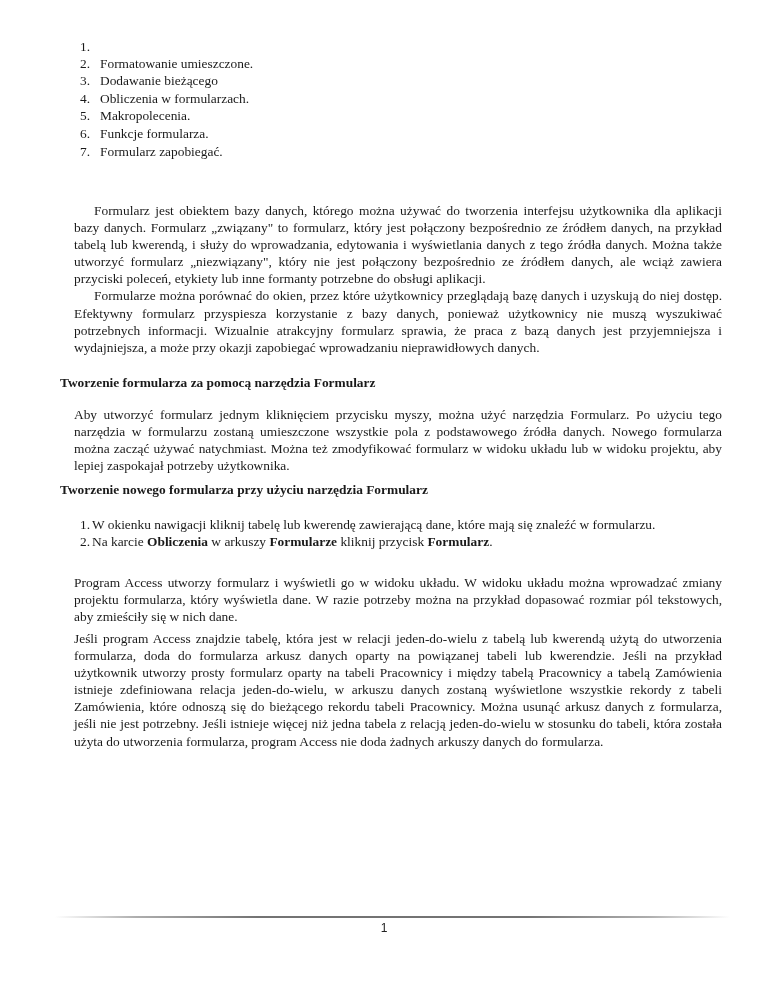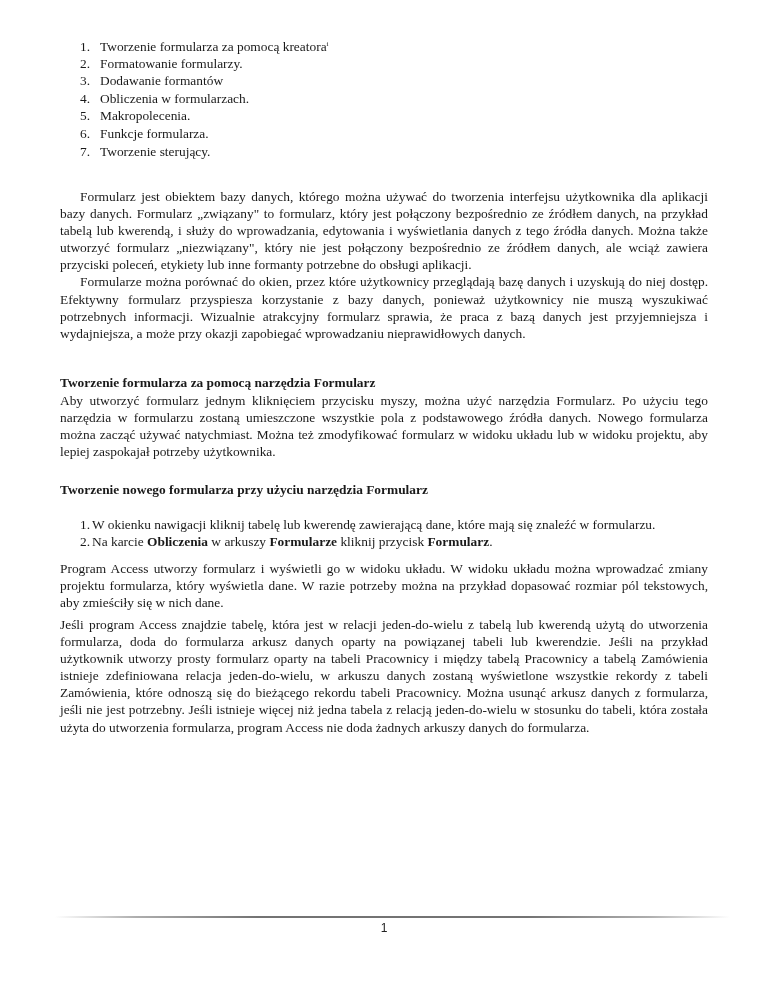--- a/index.html
+++ b/index.html
@@ -51,21 +51,21 @@
     font-size: 7px;
     vertical-align: super;
     line-height: 0;
   }
   .block {
     position: absolute;
     left: 60px;
     width: 648px;
     line-height: 17.1px;
     text-align: justify;
-    margin: 0;
+    margin: 14px;
   }
   .block p {
     margin: 0;
     text-indent: 20px;
     text-align: justify;
   }
   .block p.noindent { text-indent: 0; }
   .heading {
     position: absolute;
     left: 60px;
@@ -125,45 +125,44 @@
   }
 </style>
 </head>
 <body>
 
 <div class="page">
 
   <ol class="toc">
     <li>
       <span class="num">1.</span>
-      <span class="txt"><span>Tworzenie formularza za pomocą kreatora</span><sup>i</sup></span>
     </li>
     <li>
       <span class="num">2.</span>
-      <span class="txt">Formatowanie formularzy.</span>
+      <span class="txt">Formatowanie umieszczone.</span>
     </li>
     <li>
       <span class="num">3.</span>
-      <span class="txt">Dodawanie formantów</span>
+      <span class="txt">Dodawanie bieżącego</span>
     </li>
     <li>
       <span class="num">4.</span>
       <span class="txt">Obliczenia w formularzach.</span>
     </li>
     <li>
       <span class="num">5.</span>
       <span class="txt">Makropolecenia.</span>
     </li>
     <li style="height:18px;line-height:18px;margin-top:1px">
       <span class="num">6.</span>
       <span class="txt">Funkcje formularza.</span>
     </li>
     <li>
       <span class="num">7.</span>
-      <span class="txt">Tworzenie sterujący.</span>
+      <span class="txt">Formularz zapobiegać.</span>
     </li>
   </ol>
 
   <div class="block" style="top:188px">
     <p>Formularz jest obiektem bazy danych, którego można używać do tworzenia interfejsu użytkownika dla aplikacji bazy danych. Formularz „związany" to formularz, który jest połączony bezpośrednio ze źródłem danych, na przykład tabelą lub kwerendą, i służy do wprowadzania, edytowania i wyświetlania danych z tego źródła danych. Można także utworzyć formularz „niezwiązany", który nie jest połączony bezpośrednio ze źródłem danych, ale wciąż zawiera przyciski poleceń, etykiety lub inne formanty potrzebne do obsługi aplikacji.</p>
     <p>Formularze można porównać do okien, przez które użytkownicy przeglądają bazę danych i uzyskują do niej dostęp. Efektywny formularz przyspiesza korzystanie z bazy danych, ponieważ użytkownicy nie muszą wyszukiwać potrzebnych informacji. Wizualnie atrakcyjny formularz sprawia, że praca z bazą danych jest przyjemniejsza i wydajniejsza, a może przy okazji zapobiegać wprowadzaniu nieprawidłowych danych.</p>
   </div>
 
   <div class="heading" style="top:374px">Tworzenie formularza za pomocą narzędzia Formularz</div>
 

